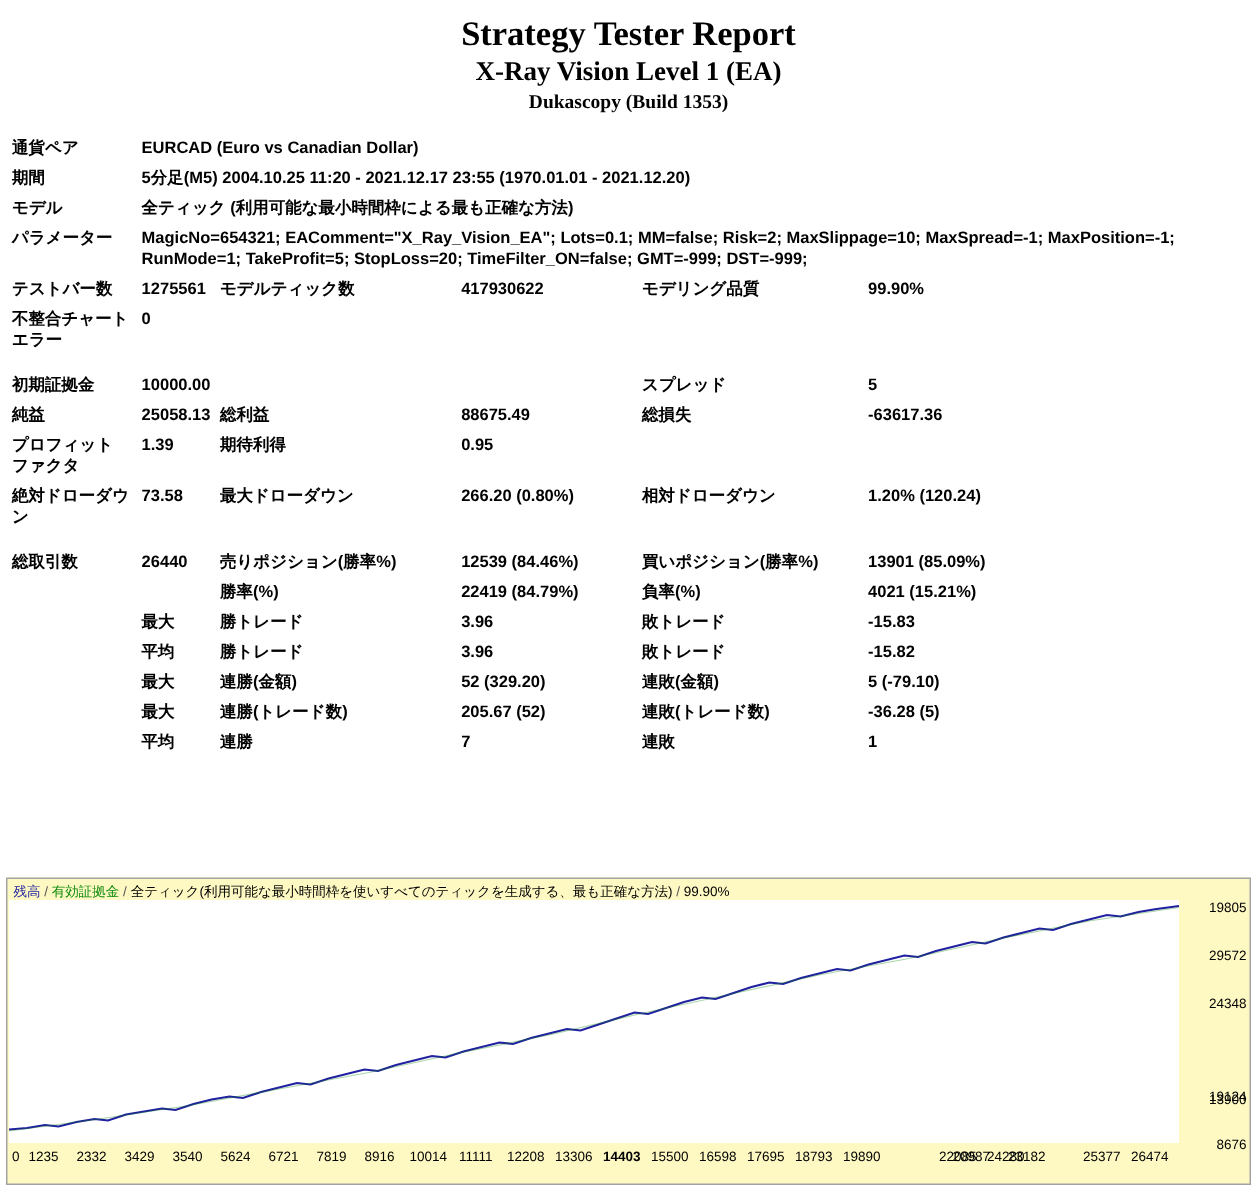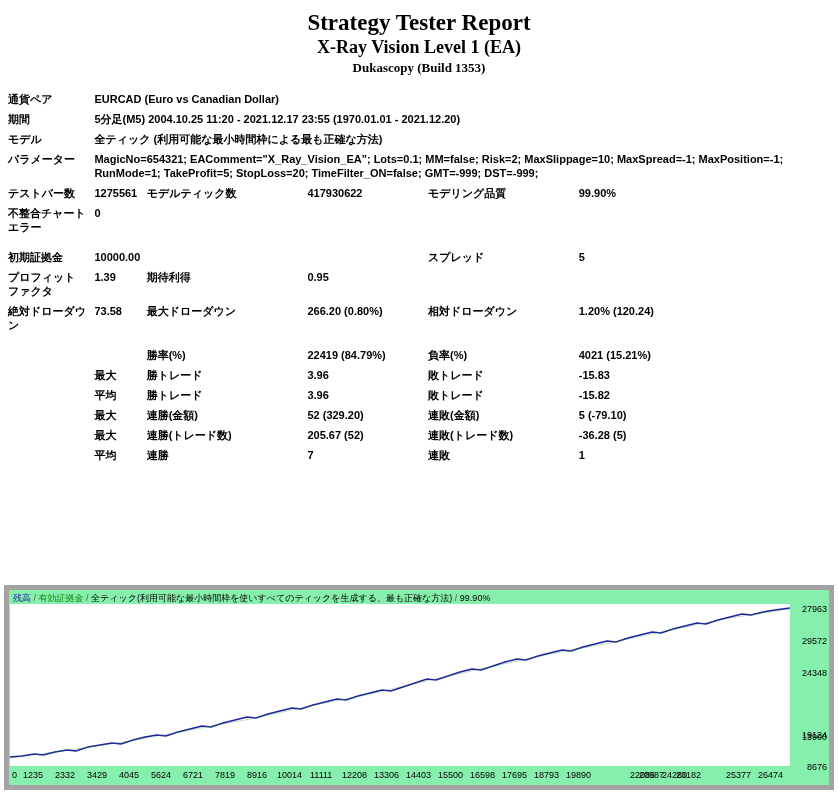--- a/index.html
+++ b/index.html
@@ -79,22 +79,22 @@
   col.c4 { width: 120px; }
   col.c5 { width: 150px; }
   col.c6 { width: 258px; }
 
   .chart-wrap {
     position: absolute;
     left: 4px;
     top: 585px;
     width: 830px;
     height: 205px;
-    border: 5px solid #a3a3a3;
-    background: #86efac;
+    border: 1px solid #a3a3a3;
+    background: #fef9c3;
     box-sizing: border-box;
   }
   .chart-legend {
     position: absolute;
     left: 4px;
     top: 3px;
     font-size: 9px;
     line-height: 11px;
     white-space: nowrap;
   }
@@ -204,40 +204,56 @@
 
       <tr>
         <td class="lbl">初期証拠金</td>
         <td class="val">10000.00</td>
         <td class="lbl"></td>
         <td class="val"></td>
         <td class="lbl">スプレッド</td>
         <td class="val">5</td>
       </tr>
       <tr>
+        <td class="lbl">純益</td>
+        <td class="val">25058.13</td>
+        <td class="lbl">総利益</td>
+        <td class="val">88675.49</td>
+        <td class="lbl">総損失</td>
+        <td class="val">-63617.36</td>
+      </tr>
+      <tr>
         <td class="lbl">プロフィットファクタ</td>
         <td class="val">1.39</td>
         <td class="lbl">期待利得</td>
         <td class="val">0.95</td>
         <td class="lbl"></td>
         <td class="val"></td>
       </tr>
       <tr>
         <td class="lbl">絶対ドローダウン</td>
         <td class="val">73.58</td>
         <td class="lbl">最大ドローダウン</td>
         <td class="val">266.20 (0.80%)</td>
         <td class="lbl">相対ドローダウン</td>
         <td class="val">1.20% (120.24)</td>
       </tr>
 
       <tr class="spacer-row">
           <td colspan="6"></td>
         </tr>
 
+      <tr>
+        <td class="lbl">総取引数</td>
+        <td class="val">26440</td>
+        <td class="lbl">売りポジション(勝率%)</td>
+        <td class="val">12539 (84.46%)</td>
+        <td class="lbl">買いポジション(勝率%)</td>
+        <td class="val">13901 (85.09%)</td>
+      </tr>
       <tr>
         <td class="lbl"></td>
         <td class="val"></td>
         <td class="lbl">勝率(%)</td>
         <td class="val">22419 (84.79%)</td>
         <td class="lbl">負率(%)</td>
         <td class="val">4021 (15.21%)</td>
       </tr>
       <tr>
         <td class="lbl"></td>
@@ -295,43 +311,43 @@
 
     <div class="plot">
       <svg width="780" height="162" viewBox="0 0 780 162" preserveAspectRatio="none">
         <rect x="0" y="0" width="780" height="162" fill="#ffffff"></rect>
         <polyline fill="none" stroke="#2020a0" stroke-width="1.4" points="0,153 12,152 24,150 33,151 45,148 57,146 66,147 78,143 90,141 102,139 111,140 123,136 135,133 147,131 156,132 168,128 180,125 192,122 201,123 213,119 225,116 237,113 246,114 258,110 270,107 282,104 291,105 303,101 315,98 327,95 336,96 348,92 360,89 372,86 381,87 393,83 405,79 417,75 426,76 438,72 450,68 462,65 471,66 483,62 495,58 507,55 516,56 528,52 540,49 552,46 561,47 573,43 585,40 597,37 606,38 618,34 630,31 642,28 651,29 663,25 675,22 687,19 696,20 708,16 720,13 732,10 741,11 753,8 765,6 780,4"></polyline>
         <polyline fill="none" stroke="#0f8a0f" stroke-width="0.8" opacity="0.35" points="0,154 60,146 120,137 180,126 240,115 300,102 360,90 420,76 480,63 540,50 600,39 660,26 720,14 780,5"></polyline>
       </svg>
     </div>
 
     <div class="y-axis">
-      <div style="top:0px;">27963</div>
+      <div style="top:0px;">19805</div>
       <div style="top:32px;">29572</div>
       <div style="top:64px;">24348</div>
       <div style="top:96px;margin-top:30px;">19124</div>
       <div style="top:128px;">13900</div>
       <div style="top:158px;">8676</div>
     </div>
 
     <div class="x-axis">
       <div style="left:3px;">0</div>
       <div style="left:14px;">1235</div>
       <div style="left:46px;">2332</div>
       <div style="left:78px;">3429</div>
-      <div style="left:110px;">4045</div>
+      <div style="left:110px;">3540</div>
       <div style="left:142px;">5624</div>
       <div style="left:174px;">6721</div>
       <div style="left:206px;">7819</div>
       <div style="left:238px;">8916</div>
       <div style="left:268px;">10014</div>
       <div style="left:301px;">11111</div>
       <div style="left:333px;">12208</div>
       <div style="left:365px;">13306</div>
-      <div style="left:397px;">14403</div>
+      <div style="left:397px;font-weight:bold;">14403</div>
       <div style="left:429px;">15500</div>
       <div style="left:461px;">16598</div>
       <div style="left:493px;">17695</div>
       <div style="left:525px;">18793</div>
       <div style="left:557px;">19890</div>
       <div style="left:589px;margin-left:41px;">20987</div>
       <div style="left:621px;">22085</div>
       <div style="left:667px;">23182</div>
       <div style="left:653px;">24280</div>
       <div style="left:717px;">25377</div>

